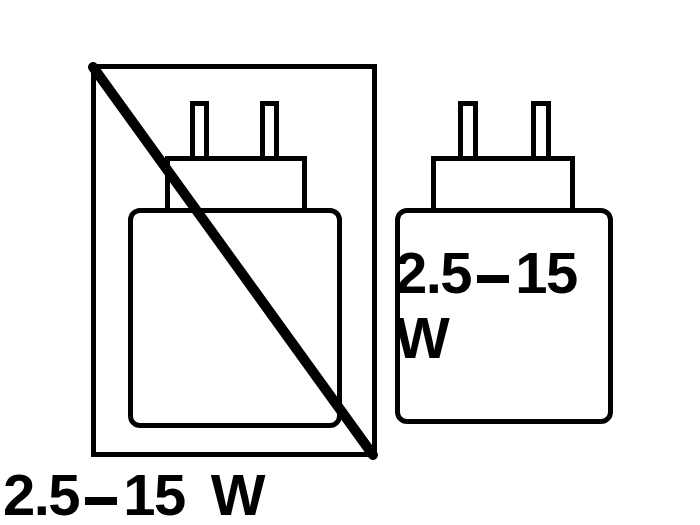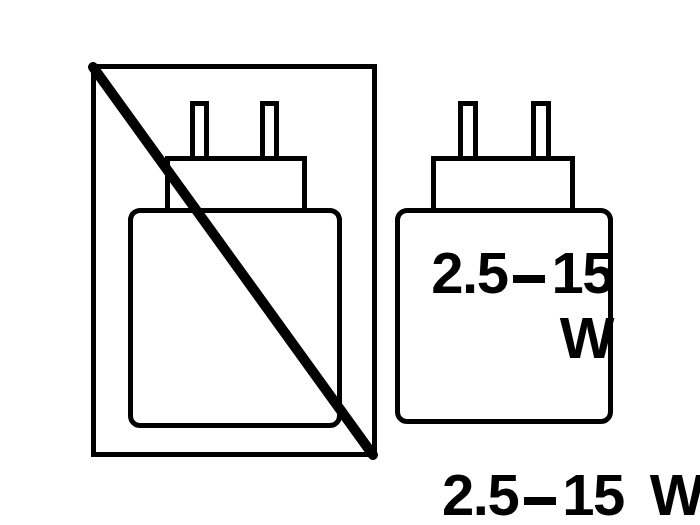--- a/index.html
+++ b/index.html
@@ -9,21 +9,21 @@
   .obox { left:91px; top:64px; width:286px; height:393px; }
   .l-prong-1 { left:190px; top:101px; width:19px; height:55px; }
   .l-prong-2 { left:260px; top:101px; width:19px; height:55px; }
   .l-neck { left:165px; top:156px; width:142px; height:52px; }
   .l-body { left:128px; top:208px; width:214px; height:220px; border-radius:12px; }
   .r-prong-1 { left:458px; top:101px; width:20px; height:55px; }
   .r-prong-2 { left:531px; top:101px; width:20px; height:55px; }
   .r-neck { left:431px; top:156px; width:144px; height:52px; }
   .r-body { left:395px; top:208px; width:218px; height:216px; border-radius:12px; }
   .slash { position:absolute; left:0; top:0; }
-  .label { position:absolute; color:#000; font-weight:bold; font-size:58px; line-height:58px; text-align:right; letter-spacing:-1.5px; }
+  .label { position:absolute; color:#000; font-weight:bold; font-size:58px; line-height:58px; text-align:left; letter-spacing:-1.5px; }
   .bottom-label { left:3px; top:466px; width:700px; }
   .r-line1 { left:395px; top:244px; width:218px; }
   .r-line2 { left:395px; top:309px; width:218px; }
   .dash { display:inline-block; width:32px; height:8px; background:#000; vertical-align:10px; margin:0 6px; }
   .unit-gap { margin-left:26px; }
 </style>
 </head>
 <body>
 
 <div class="page">

